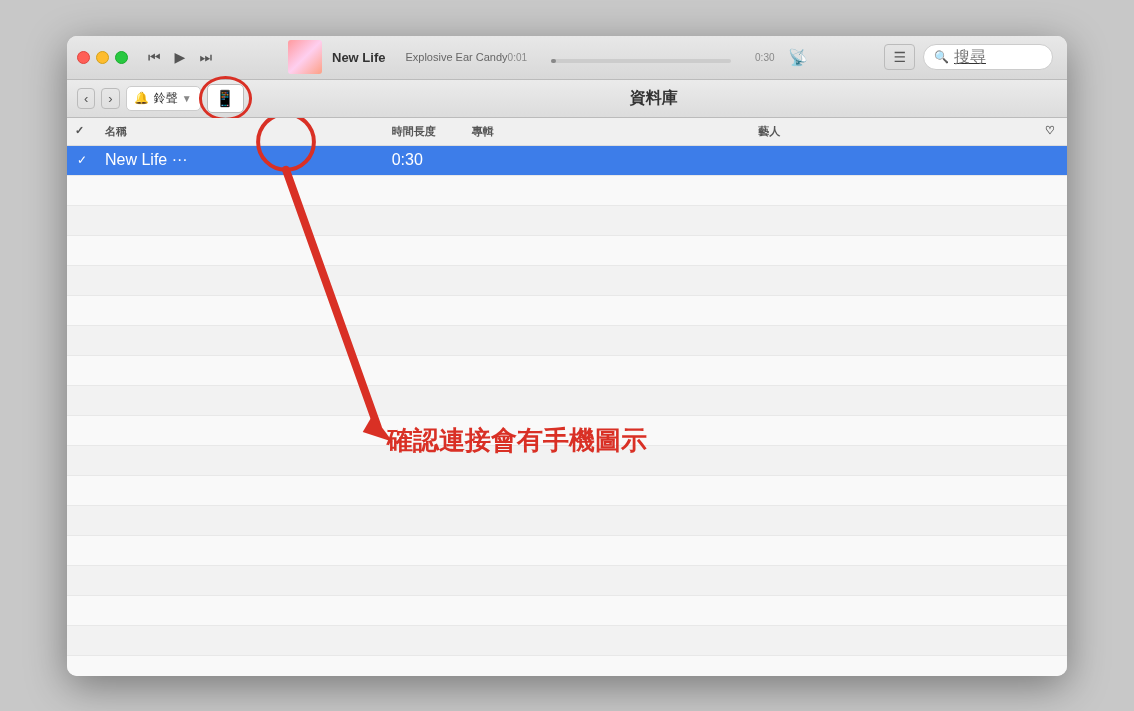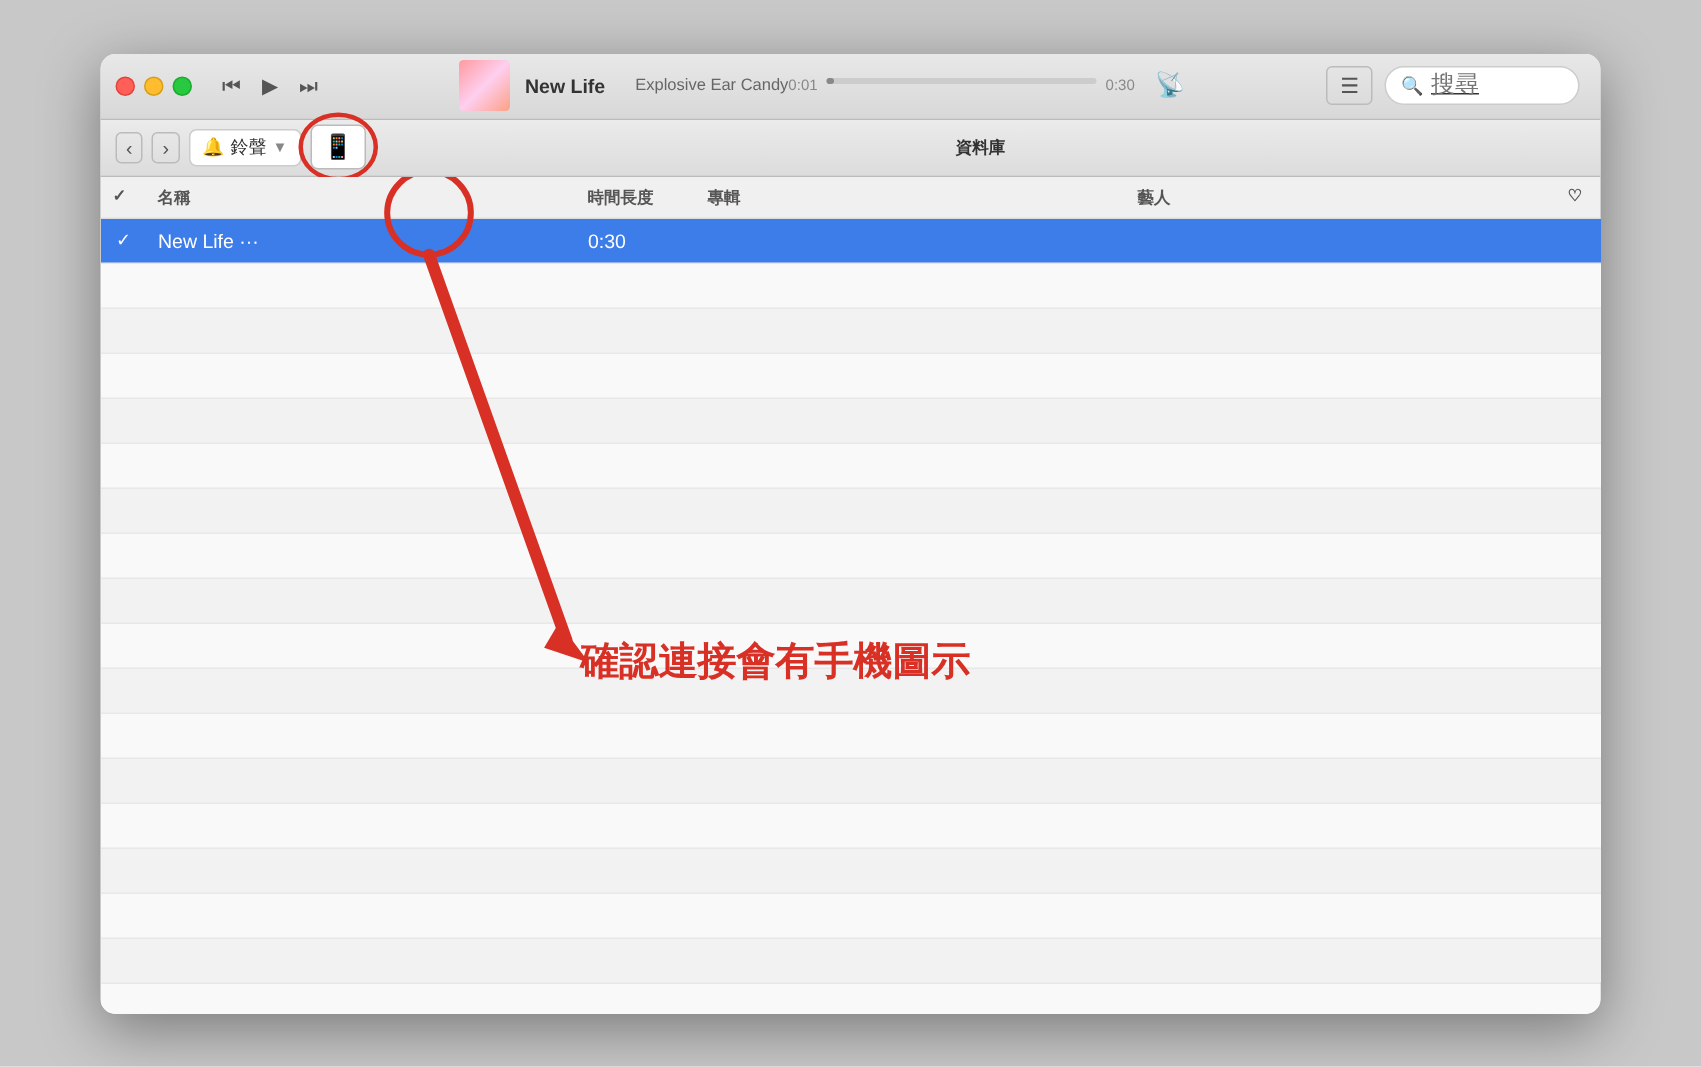--- a/index.html
+++ b/index.html
@@ -88,22 +88,22 @@
       font-weight: 600;
       color: #333;
     }
     .track-artist {
       font-size: 11px;
       color: #666;
       margin-left: 20px;
     }
     .progress-bar-container {
       display: flex;
-      align-items: flex-start;
-      gap: 6px;
+      align-items: flex-end;
+      gap: 24px;
     }
     .time-elapsed {
       font-size: 10px;
       color: #888;
     }
     .time-total {
       font-size: 10px;
       color: #888;
     }
     .progress-bar {
@@ -224,21 +224,21 @@
       left: -8px;
       right: -8px;
       bottom: -8px;
       border: 3px solid #d93025;
       border-radius: 50%;
     }
 
     .library-label {
       flex: 1;
       text-align: center;
-      font-size: 11px;
+      font-size: 16px;
       font-weight: 600;
       color: #333;
     }
 
     
     .content {
       flex: 1;
       display: flex;
       flex-direction: column;
       overflow: hidden;
@@ -280,21 +280,21 @@
       background: #f2f2f2;
     }
     .table-row.selected {
       background: #3d7de9 !important;
       color: white;
     }
     .table-row.selected .cell {
       color: white;
     }
     .cell {
-      font-size: 13px;
+      font-size: 16px;
       color: #333;
       padding: 0 8px;
       white-space: nowrap;
       overflow: hidden;
       text-overflow: ellipsis;
     }
     .check-cell {
       font-size: 12px;
       color: #3d7de9;
       text-align: center;

